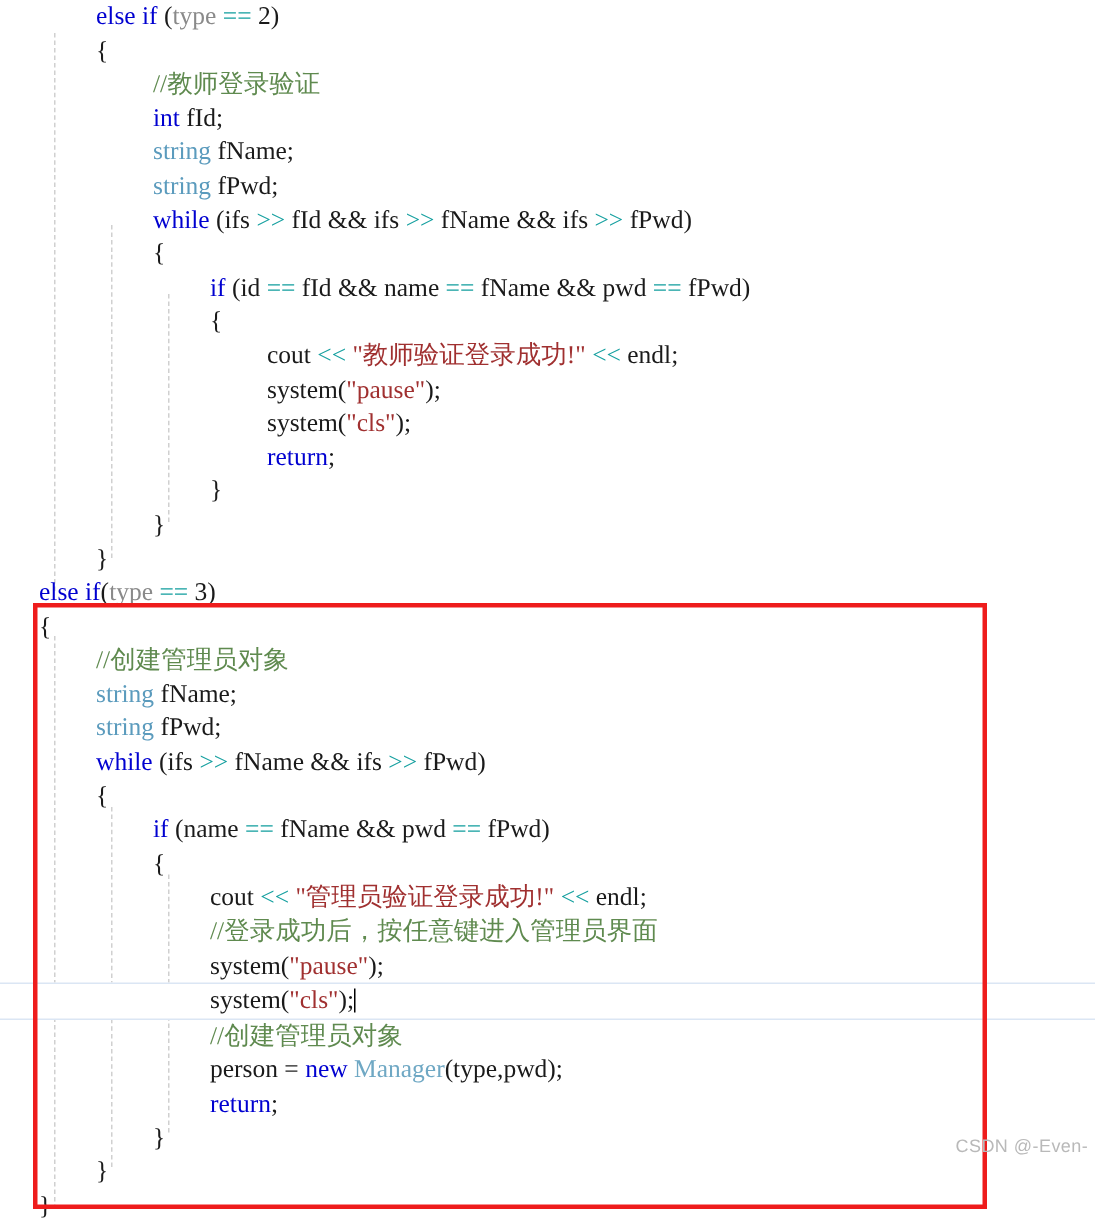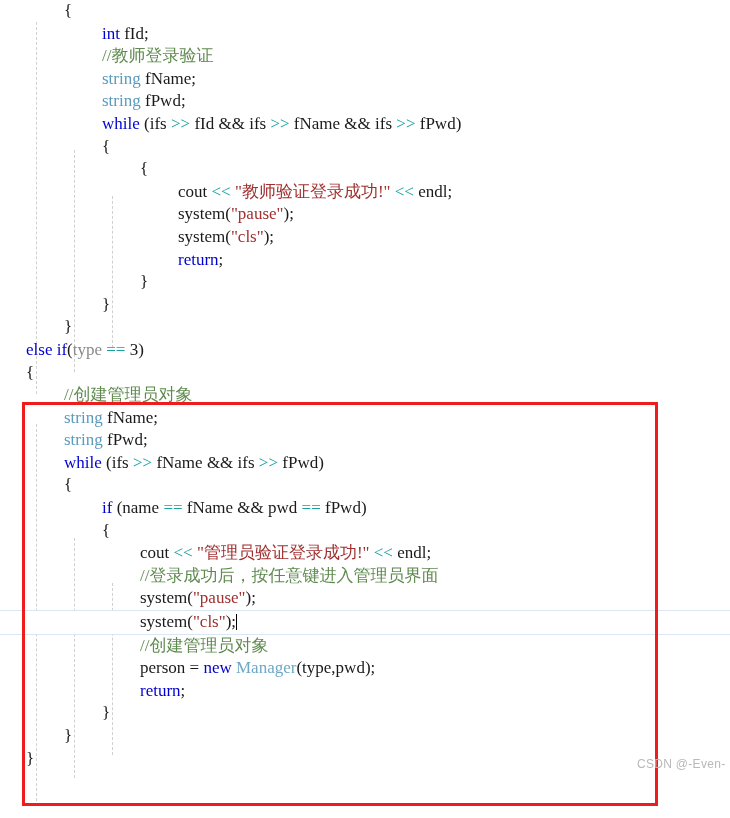--- a/index.html
+++ b/index.html
@@ -109,27 +109,29 @@
   <div class="guides">
       <div class="guide" style="left: 36px; top: 22px; height: 372px;"></div>
       <div class="guide" style="left: 74px; top: 150px; height: 222px;"></div>
       <div class="guide" style="left: 112px; top: 196px; height: 152px;"></div>
       <div class="guide" style="left: 36px; top: 424px; height: 382px;"></div>
       <div class="guide" style="left: 74px; top: 538px; height: 240px;"></div>
       <div class="guide" style="left: 112px; top: 583px; height: 172px;"></div>
     </div>
 
   <div class="code">
+      <div class="line"><span style="display: inline-block; width: 38px;"></span><span class="kw">else</span><span class="plain"> </span><span class="kw">if</span><span class="plain"> (</span><span class="var">type</span><span class="plain"> </span><span class="op">==</span><span class="plain"> 2)</span></div>
       <div class="line"><span style="display: inline-block; width: 38px;"></span><span class="plain">{</span></div>
+      <div class="line"><span style="display: inline-block; width: 76px;"></span><span class="cmt">//教师登录验证</span></div>
       <div class="line"><span style="display: inline-block; width: 76px;"></span><span class="kw">int</span><span class="plain"> fId;</span></div>
-      <div class="line"><span style="display: inline-block; width: 76px;"></span><span class="cmt">//教师登录验证</span></div>
       <div class="line"><span style="display: inline-block; width: 76px;"></span><span class="type">string</span><span class="plain"> fName;</span></div>
       <div class="line"><span style="display: inline-block; width: 76px;"></span><span class="type">string</span><span class="plain"> fPwd;</span></div>
       <div class="line"><span style="display: inline-block; width: 76px;"></span><span class="kw">while</span><span class="plain"> (ifs </span><span class="op">&gt;&gt;</span><span class="plain"> fId &amp;&amp; ifs </span><span class="op">&gt;&gt;</span><span class="plain"> fName &amp;&amp; ifs </span><span class="op">&gt;&gt;</span><span class="plain"> fPwd)</span></div>
       <div class="line"><span style="display: inline-block; width: 76px;"></span><span class="plain">{</span></div>
+      <div class="line"><span style="display: inline-block; width: 114px;"></span><span class="kw">if</span><span class="plain"> (id </span><span class="op">==</span><span class="plain"> fId &amp;&amp; name </span><span class="op">==</span><span class="plain"> fName &amp;&amp; pwd </span><span class="op">==</span><span class="plain"> fPwd)</span></div>
       <div class="line"><span style="display: inline-block; width: 114px;"></span><span class="plain">{</span></div>
       <div class="line"><span style="display: inline-block; width: 152px;"></span><span class="plain">cout </span><span class="op">&lt;&lt;</span><span class="str"> "教师验证登录成功!"</span><span class="plain"> </span><span class="op">&lt;&lt;</span><span class="plain"> endl;</span></div>
       <div class="line"><span style="display: inline-block; width: 152px;"></span><span class="plain">system(</span><span class="str">"pause"</span><span class="plain">);</span></div>
       <div class="line"><span style="display: inline-block; width: 152px;"></span><span class="plain">system(</span><span class="str">"cls"</span><span class="plain">);</span></div>
       <div class="line"><span style="display: inline-block; width: 152px;"></span><span class="kw">return</span><span class="plain">;</span></div>
       <div class="line"><span style="display: inline-block; width: 114px;"></span><span class="plain">}</span></div>
       <div class="line"><span style="display: inline-block; width: 76px;"></span><span class="plain">}</span></div>
       <div class="line"><span style="display: inline-block; width: 38px;"></span><span class="plain">}</span></div>
       <div class="line"><span style="display: inline-block; width: 0px;"></span><span class="kw">else</span><span class="plain"> </span><span class="kw">if</span><span class="plain">(</span><span class="var">type</span><span class="plain"> </span><span class="op">==</span><span class="plain"> 3)</span></div>
       <div class="line"><span style="display: inline-block; width: 0px;"></span><span class="plain">{</span></div>

